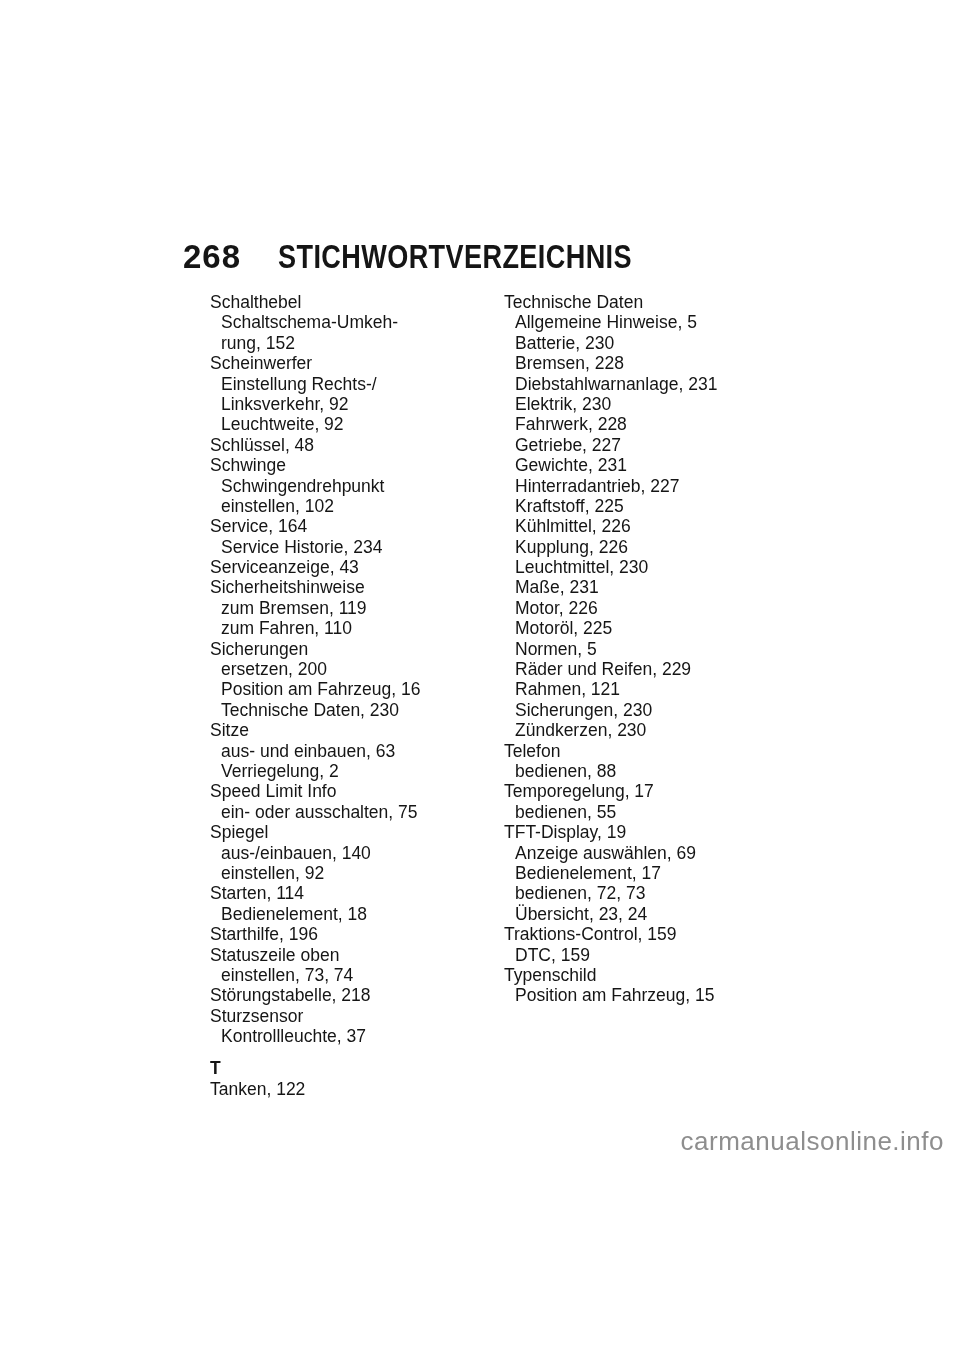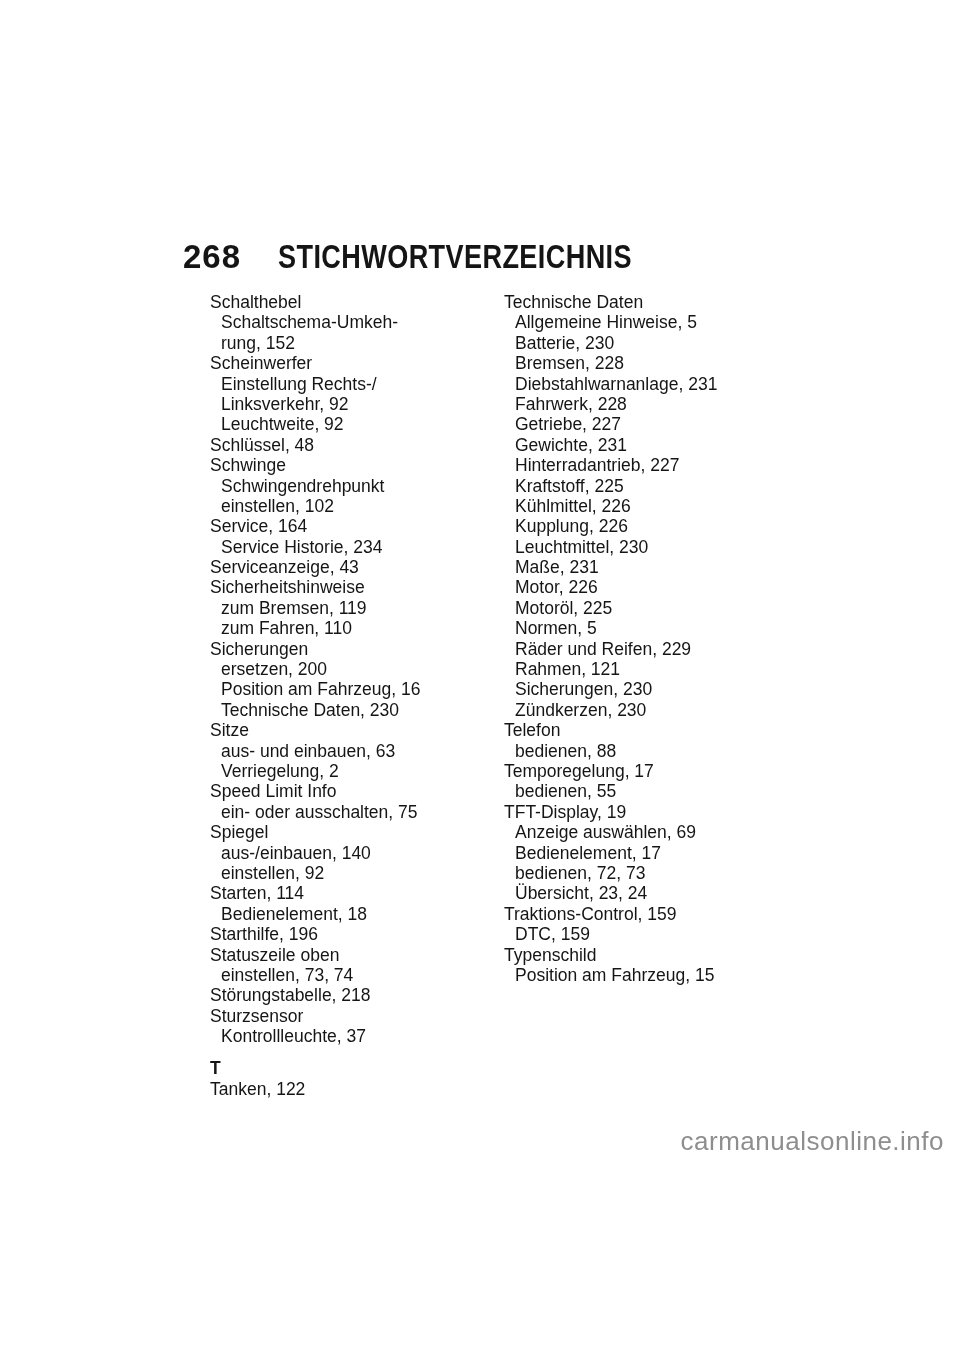--- a/index.html
+++ b/index.html
@@ -104,20 +104,21 @@
       <div class="line sub">Kontrollleuchte, 37</div>
       <div class="line letter letter-gap">T</div>
       <div class="line">Tanken, 122</div>
     </div>
   <div class="col col-right" id="col-1">
       <div class="line">Technische Daten</div>
       <div class="line sub">Allgemeine Hinweise, 5</div>
       <div class="line sub">Batterie, 230</div>
       <div class="line sub">Bremsen, 228</div>
       <div class="line sub">Diebstahlwarnanlage, 231</div>
+      <div class="line sub">Elektrik, 230</div>
       <div class="line sub">Fahrwerk, 228</div>
       <div class="line sub">Getriebe, 227</div>
       <div class="line sub">Gewichte, 231</div>
       <div class="line sub">Hinterradantrieb, 227</div>
       <div class="line sub">Kraftstoff, 225</div>
       <div class="line sub">Kühlmittel, 226</div>
       <div class="line sub">Kupplung, 226</div>
       <div class="line sub">Leuchtmittel, 230</div>
       <div class="line sub">Maße, 231</div>
       <div class="line sub">Motor, 226</div>

